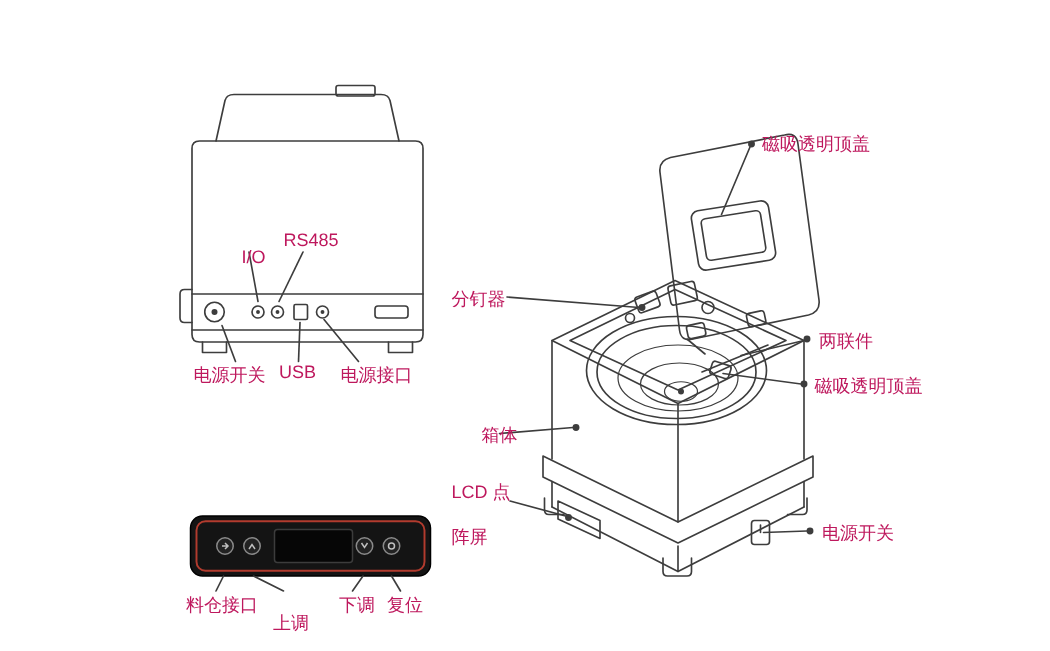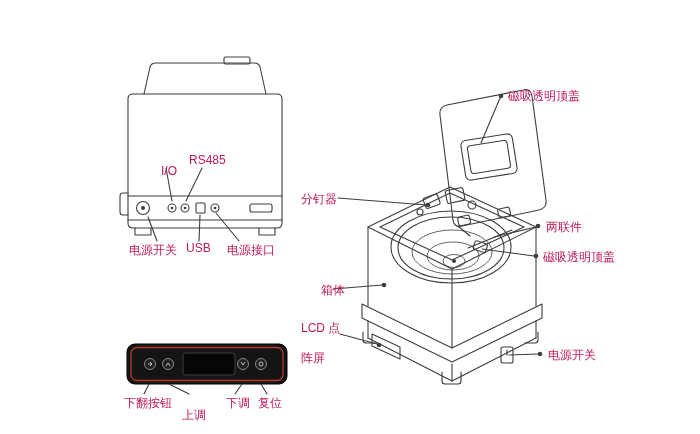--- a/index.html
+++ b/index.html
@@ -159,18 +159,18 @@
 
   <div class="lbl" style="left:508px;top:89px">磁吸透明顶盖</div>
   <div class="lbl" style="left:301px;top:192px">分钉器</div>
   <div class="lbl" style="left:546px;top:220px">两联件</div>
   <div class="lbl" style="left:543px;top:250px">磁吸透明顶盖</div>
   <div class="lbl" style="left:321px;top:283px">箱体</div>
   <div class="lbl" style="left:301px;top:321px">LCD 点</div>
   <div class="lbl" style="left:301px;top:351px">阵屏</div>
   <div class="lbl" style="left:548px;top:348px">电源开关</div>
 
-  <div class="lbl" style="left:124px;top:396px">下翻按钮</div>
+  <div class="lbl" style="left:124px;top:396px">料仓接口</div>
   <div class="lbl" style="left:182px;top:408px">上调</div>
   <div class="lbl" style="left:226px;top:396px">下调</div>
   <div class="lbl" style="left:258px;top:396px">复位</div>
 
 </div>
 
 </body></html>

